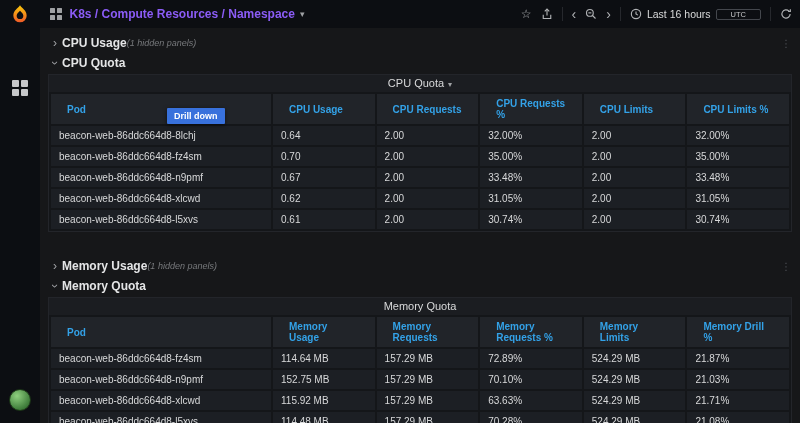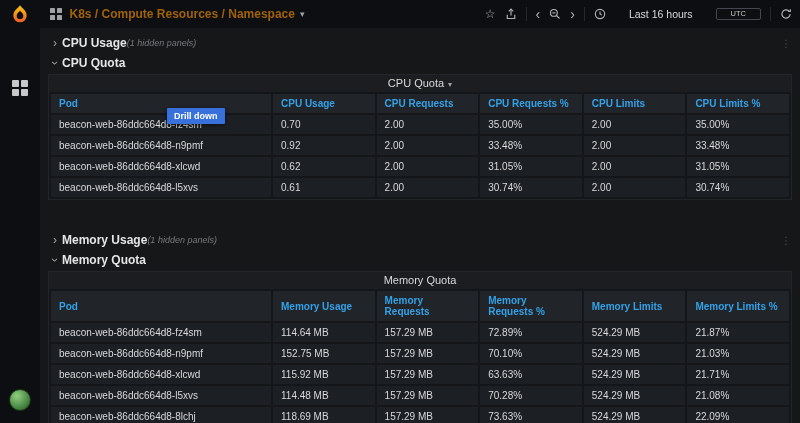--- a/index.html
+++ b/index.html
@@ -18,51 +18,51 @@
   .side-spacer { flex:1; }
   .avatar { width:22px; height:22px; border-radius:50%; margin-bottom:12px; cursor:pointer;
     background:radial-gradient(circle at 35% 30%, #8fd07f, #3f7d3b 70%, #27521f);
     border:1px solid #1d3a18; }
 
   
   .navbar { position:absolute; left:40px; top:0; width:760px; height:28px;
     background:#0c0e12; display:flex; align-items:center; padding:0 8px; z-index:4; }
   .nav-grid { display:grid; grid-template-columns:5px 5px; grid-template-rows:5px 5px; gap:1.5px; margin:0 8px 0 2px; }
   .nav-grid span { background:#9fa1a4; border-radius:0.5px; }
-  .breadcrumb { font-size:12px; font-weight:bold; color:#a16207; cursor:pointer; white-space:nowrap;text-align:right; }
+  .breadcrumb { font-size:12px; font-weight:bold; color:#8b5cf6; cursor:pointer; white-space:nowrap;text-align:right; }
   .bc-caret { color:#9fa1a4; font-size:9px; margin-left:5px; cursor:pointer; }
   .nav-right { margin-left:auto; display:flex; align-items:center; gap:9px; color:#9fa1a4; }
   .nav-icon { display:flex; align-items:center; justify-content:center; cursor:pointer;
     font-size:12px; line-height:1; color:#b0b2b5; }
   .nav-icon svg { display:block; }
   .nav-sep { width:1px; height:14px; background:#26282d; }
   .chev-nav { font-size:14px; color:#b0b2b5; cursor:pointer; line-height:1; }
-  .timepicker { display:flex; align-items:flex-start; gap:23px; cursor:pointer; }
+  .timepicker { display:flex; align-items:flex-end; gap:5px; cursor:pointer; }
   .time-label { font-size:10.5px; color:#d8d9da; white-space:nowrap; }
   .utc-badge { font-size:7.5px; color:#c7c8ca; border:1px solid #44474d; border-radius:2px;
     padding:1px 14px; line-height:1; }
 
   
   .content { position:absolute; left:40px; top:28px; width:760px; height:395px;
     padding:5px 8px 0 8px; overflow:hidden; }
 
   .row-header { display:flex; align-items:center; height:20px; cursor:pointer; }
   .row-chev { color:#9fa1a4; font-size:12px; width:14px; display:inline-flex; justify-content:center; }
   .row-chev.open { transform:rotate(90deg); }
   .row-title { font-size:12px; font-weight:bold; color:#e4e5e6; }
   .row-hint { font-style:italic; font-size:9px; color:#77797c; margin-left:0; }
   .row-drag { margin-left:auto; color:#505358; font-size:10px; letter-spacing:1px; cursor:grab; }
 
-  .panel { position:relative; background:#1b1d21; border:1px solid #23252a; margin:1px 0 8px 0; }
+  .panel { position:relative; background:#1b1d21; border:1px solid #23252a; margin:1px 0 2px 0; }
   .panel-header { text-align:center; font-size:11px; color:#d8d9da; padding:2px 0 3px 0; cursor:pointer; }
   .panel-caret { font-size:8px; color:#9fa1a4; margin-left:4px; }
 
   table { width:100%; border-collapse:collapse; table-layout:fixed; }
   th { text-align:left; font-size:10px; font-weight:bold; color:var(--accent-blue,#33a2e8);
-    background:#212429; padding:4px 8px; border:2px solid #141619; cursor:pointer; }
+    background:#212429; padding:4px 16px; border:2px solid #141619; cursor:pointer; }
   td { font-size:10px; color:#d8d9da; padding:4px 8px; background:#1c1f24;
     border:2px solid #141619; white-space:nowrap; overflow:hidden; }
   th:first-child, td:first-child { width:30%; }
   td:first-child { cursor:pointer; }
 
   .tooltip { position:absolute; left:118px; top:33px; z-index:9;
     background:var(--tooltip-blue,#3871dc); color:#fff; font-size:9px; font-weight:bold;
     padding:3px 7px; border-radius:1px; cursor:pointer; box-shadow:0 1px 4px rgba(0,0,0,.6); }
 
   .gap { height:22px; }
@@ -168,30 +168,38 @@
               <th>Pod</th>
               <th>CPU Usage</th>
               <th>CPU Requests</th>
               <th>CPU Requests %</th>
               <th>CPU Limits</th>
               <th>CPU Limits %</th>
             </tr>
           </thead>
         <tbody>
             <tr>
+              <td>beacon-web-86ddc664d8-8lchj</td>
+              <td>0.64</td>
+              <td>2.00</td>
+              <td>32.00%</td>
+              <td>2.00</td>
+              <td>32.00%</td>
+            </tr>
+            <tr>
               <td>beacon-web-86ddc664d8-fz4sm</td>
               <td>0.70</td>
               <td>2.00</td>
               <td>35.00%</td>
               <td>2.00</td>
               <td>35.00%</td>
             </tr>
             <tr>
               <td>beacon-web-86ddc664d8-n9pmf</td>
-              <td>0.92</td>
+              <td>0.67</td>
               <td>2.00</td>
               <td>33.48%</td>
               <td>2.00</td>
               <td>33.48%</td>
             </tr>
             <tr>
               <td>beacon-web-86ddc664d8-xlcwd</td>
               <td>0.62</td>
               <td>2.00</td>
               <td>31.05%</td>
@@ -230,21 +238,21 @@
         <span>Memory Quota</span>
       </div>
       <table>
         <thead>
             <tr>
               <th>Pod</th>
               <th>Memory Usage</th>
               <th>Memory Requests</th>
               <th>Memory Requests %</th>
               <th>Memory Limits</th>
-              <th>Memory Limits %</th>
+              <th>Memory Drill %</th>
             </tr>
           </thead>
         <tbody>
             <tr>
               <td>beacon-web-86ddc664d8-fz4sm</td>
               <td>114.64 MB</td>
               <td>157.29 MB</td>
               <td>72.89%</td>
               <td>524.29 MB</td>
               <td>21.87%</td>

